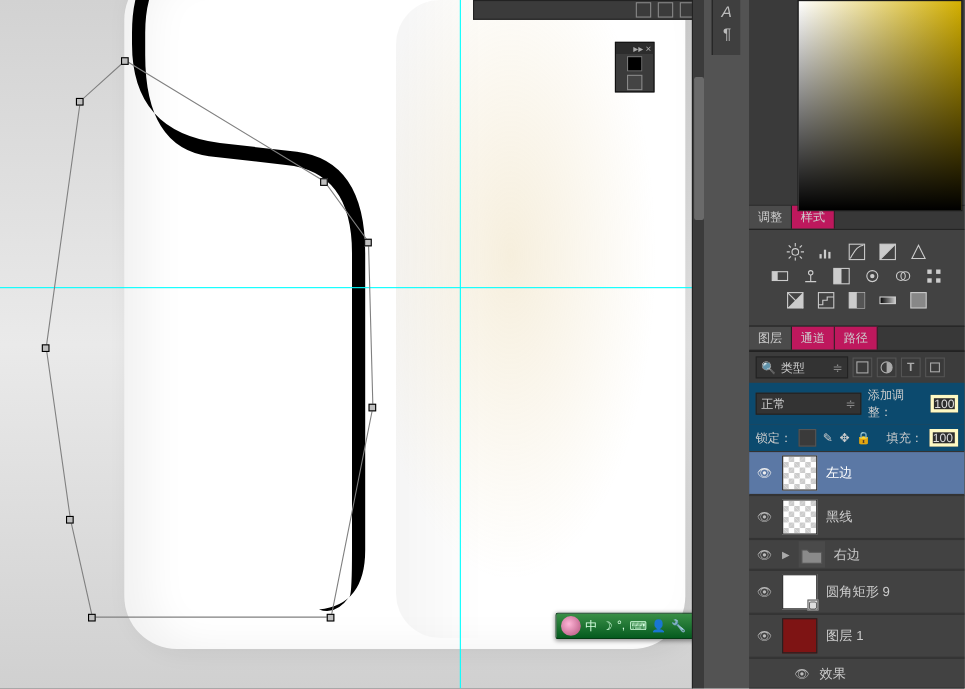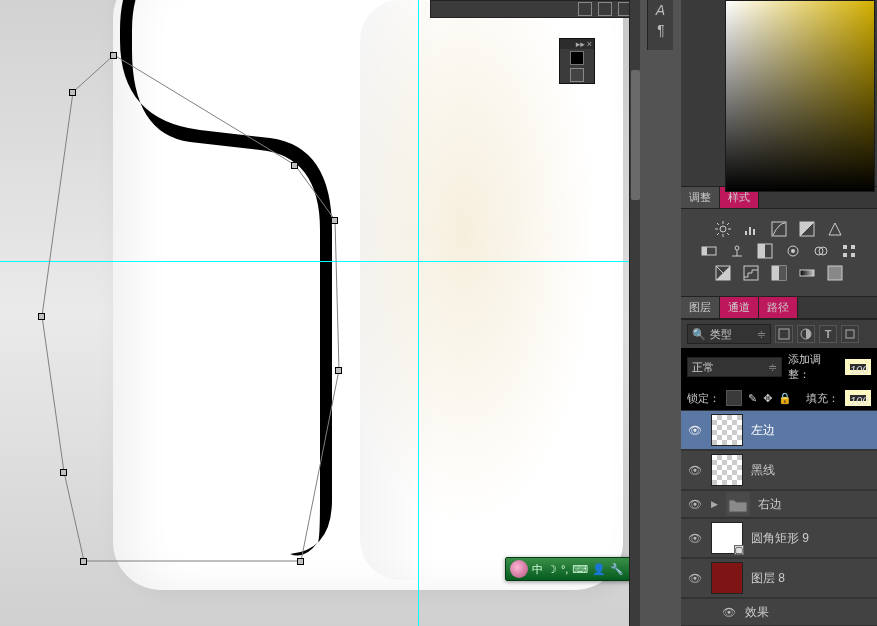--- a/index.html
+++ b/index.html
@@ -107,23 +107,23 @@
   .adj-row .ic{ width:18px; height:18px; display:inline-flex; align-items:center; justify-content:center; color:#ccc;}
   .adj-row svg{ display:block;}
 
   
   #layers-panel { flex:1; display:flex; flex-direction:column; background:#424242; border-top:1px solid #222;}
   .layers-controls { display:flex; align-items:center; padding:4px 6px; gap:4px; background:#3c3c3c; border-top:1px solid #222;}
   .dropdown{ display:flex; align-items:center; background:#333; border:1px solid #222; height:20px; padding:0 4px; gap:4px;}
   .dropdown.search{ width:84px;}
   .dropdown .dd{ margin-left:auto; color:#888;}
   .filter-ic{ width:18px;height:18px;border:1px solid #555; display:flex;align-items:center;justify-content:center; background:#3a3a3a;}
-  .row-b{ display:flex; align-items:center; padding:4px 6px; gap:6px; background:#000000; font-size:11px;}
+  .row-b{ display:flex; align-items:center; padding:4px 6px; gap:6px; background:#0c4a6e; font-size:11px;}
   .row-b .lock-ic{ width:16px;height:16px; border:1px solid #555; background:#3a3a3a;}
-  .row-b .field{ background:#2d2d2d; border:5px solid #fef9c3; width:26px; height:16px; color:#ddd; text-align:left; font-size:11px;font-style:italic;}
+  .row-b .field{ background:#2d2d2d; border:3px solid #fef9c3; width:26px; height:16px; color:#ddd; text-align:left; font-size:11px;}
 
   .layers-list{ flex:1; overflow:hidden;}
   .layer{
     display:flex; align-items:center; height:40px; padding:0 6px; gap:8px;
     border-top:1px solid #333; border-bottom:1px solid #333;
   }
   .layer.small{ height:28px;}
   .layer.selected{ background:#5b78a5; color:#fff;}
   .layer .vis{ width:16px; text-align:center; color:#bbb;}
   .layer.selected .vis{color:#eee;}
@@ -439,21 +439,21 @@
       <div class="layer">
         <span class="vis">👁</span>
         <div class="thumb">
             <span class="badge">▢</span>
           </div>
         <span class="label">圆角矩形 9</span>
       </div>
       <div class="layer">
         <span class="vis">👁</span>
         <div class="thumb red"></div>
-        <span class="label">图层 8</span>
+        <span class="label">图层 1</span>
       </div>
       <div class="layer small" style="padding-left:40px">
         <span class="vis">👁</span>
         <span class="label">效果</span>
       </div>
     </div>
   </div>
 </div>
 
 </body></html>

